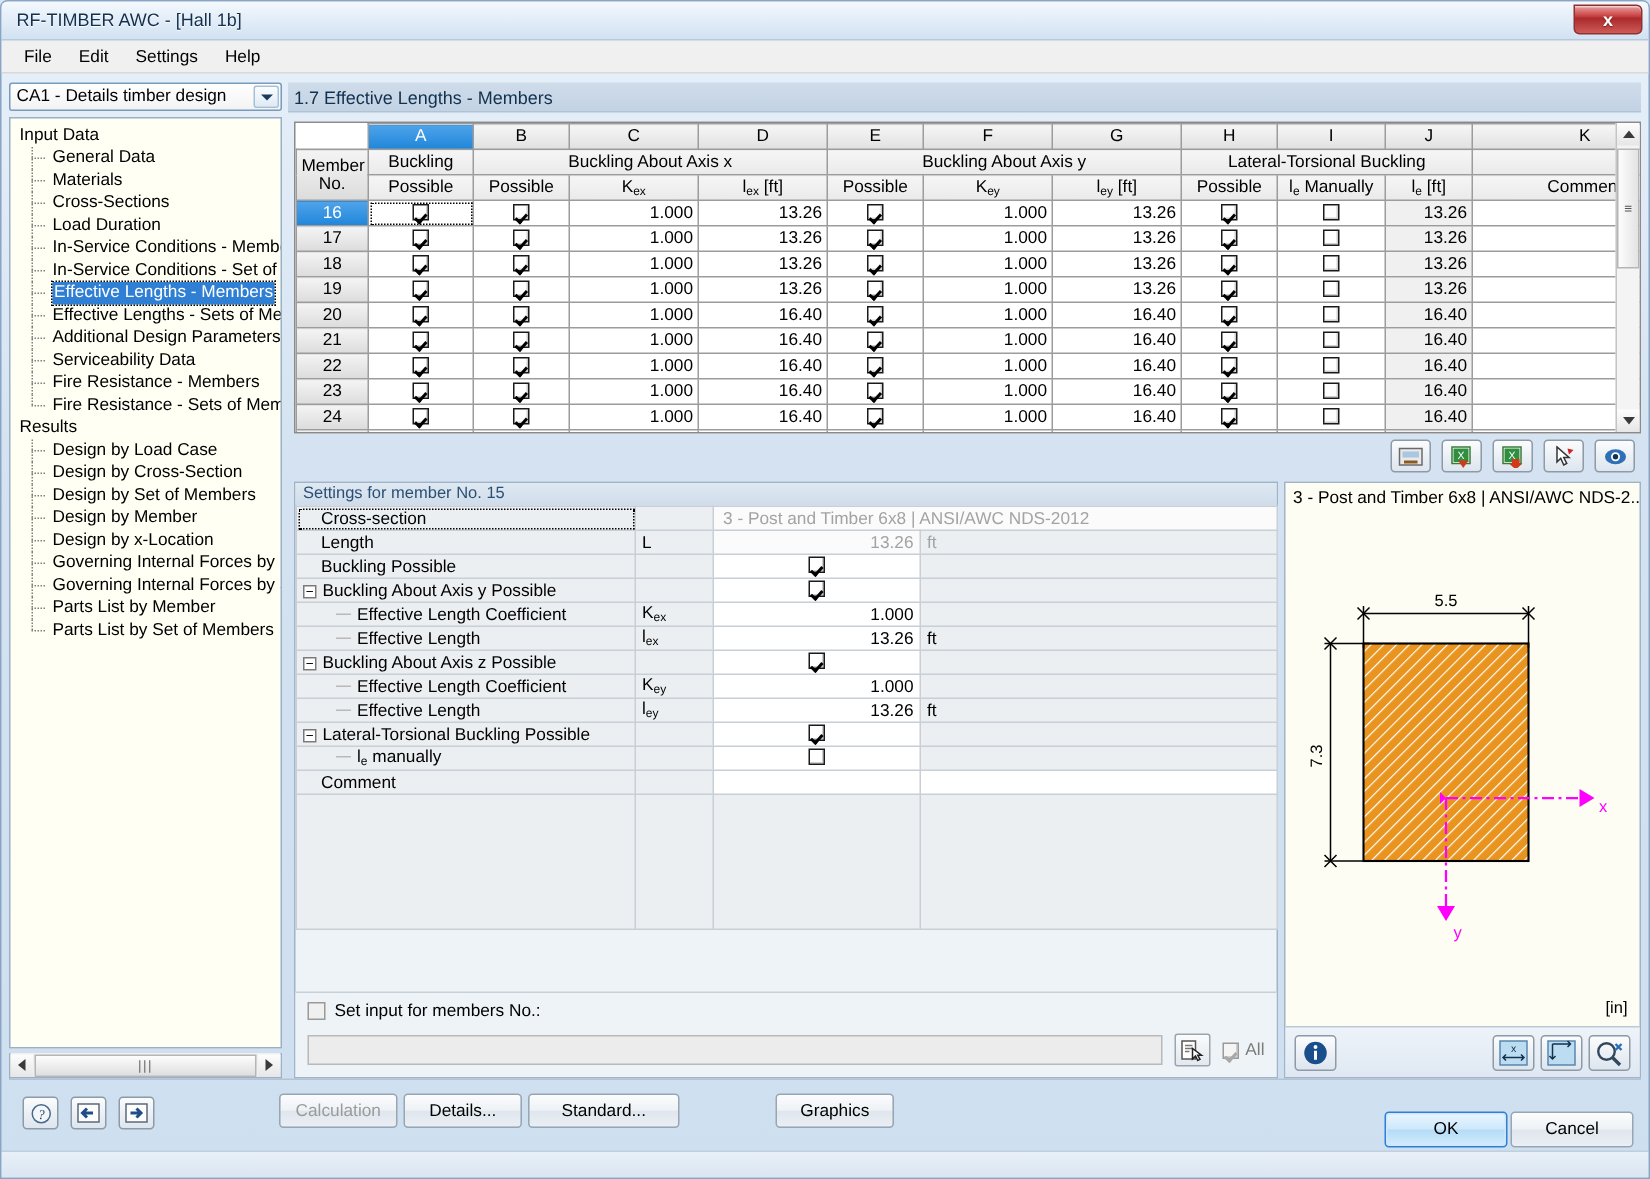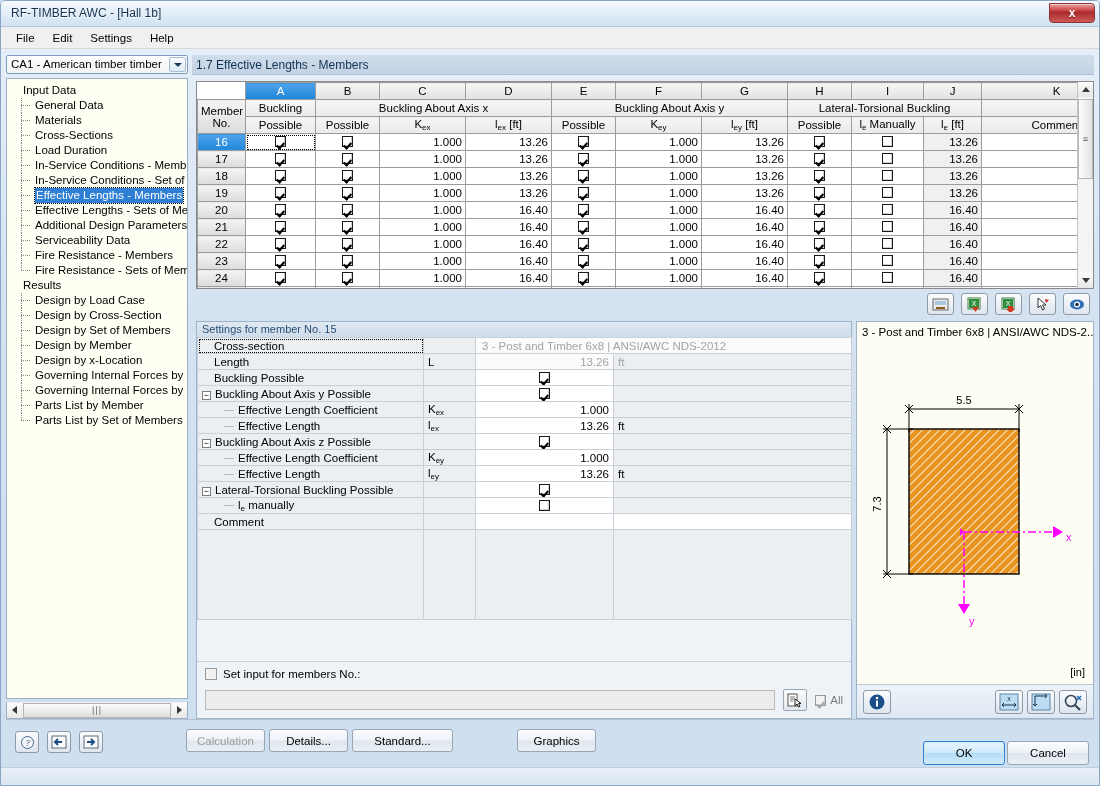--- a/index.html
+++ b/index.html
@@ -68,21 +68,21 @@
   }
   #combo .carrow i {
     border-left:4px solid transparent; border-right:4px solid transparent;
     border-top:4px solid #1a3a5c; display:block;
   }
   #tree {
     position:absolute; left:0; top:23px; width:182px; bottom:20px;
     background:#fffff4; border:1px solid #9ab0c6; overflow:hidden;
     padding:4px 0 0 0;
   }
-  .tnode { height:15px; line-height:15px; font-size:11.5px; color:#000; white-space:nowrap; padding-left:16px; cursor:default; }
+  .tnode { height:15px; line-height:15px; font-size:11.5px; color:#000; white-space:nowrap; padding-left:6px; cursor:default; }
   .tchild { padding-left:12px; position:relative; }
   .tchild:before {
     content:""; position:absolute; left:14px; top:7px; width:9px;
     border-top:1px dotted #808080;
   }
   .tchild:after {
     content:""; position:absolute; left:14px; top:0; bottom:0;
     border-left:1px dotted #808080;
   }
   .tchild.last:after { bottom:8px; }
@@ -261,21 +261,21 @@
     <div class="mi">File</div>
     <div class="mi">Edit</div>
     <div class="mi">Settings</div>
     <div class="mi">Help</div>
   </div>
 
   <div id="body">
 
     <div id="leftpanel">
       <div id="combo">
-        <div class="ctext">CA1 - American timber timber</div>
+        <div class="ctext">CA1 - Details timber design</div>
         <div class="carrow">
             <i></i>
           </div>
       </div>
 
       <div id="tree">
         <div class="tnode">
           <span class="lbl">Input Data</span>
         </div>
         <div class="tnode tchild"><span class="lbl">General Data</span></div>

